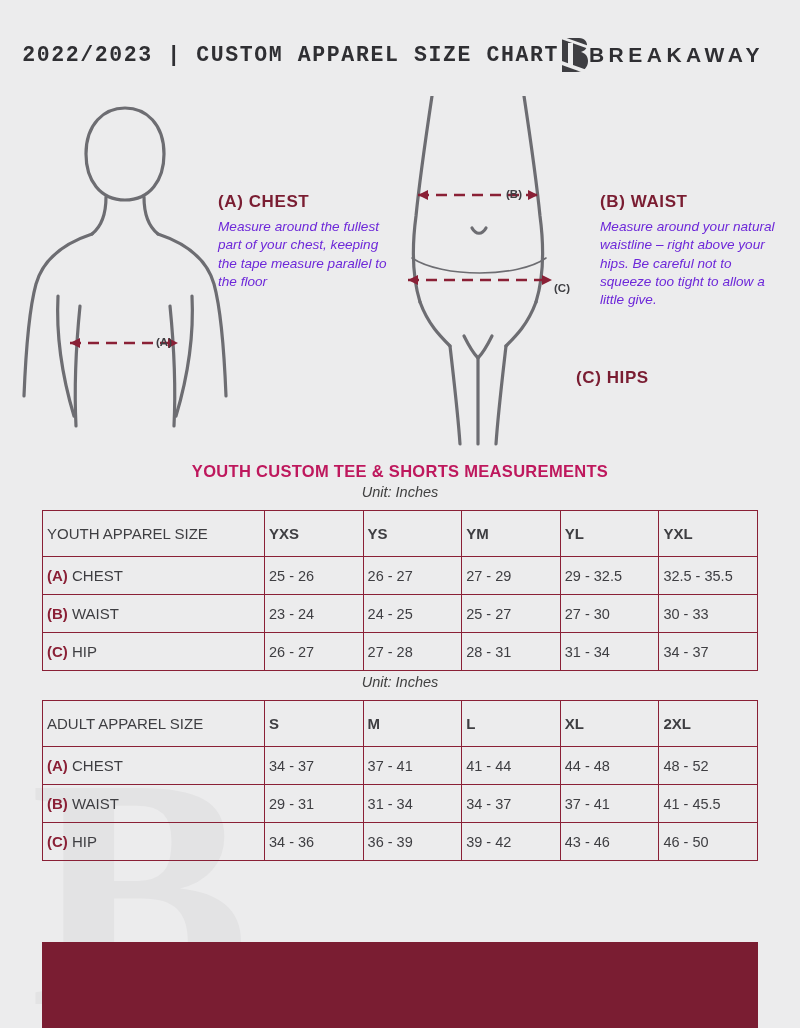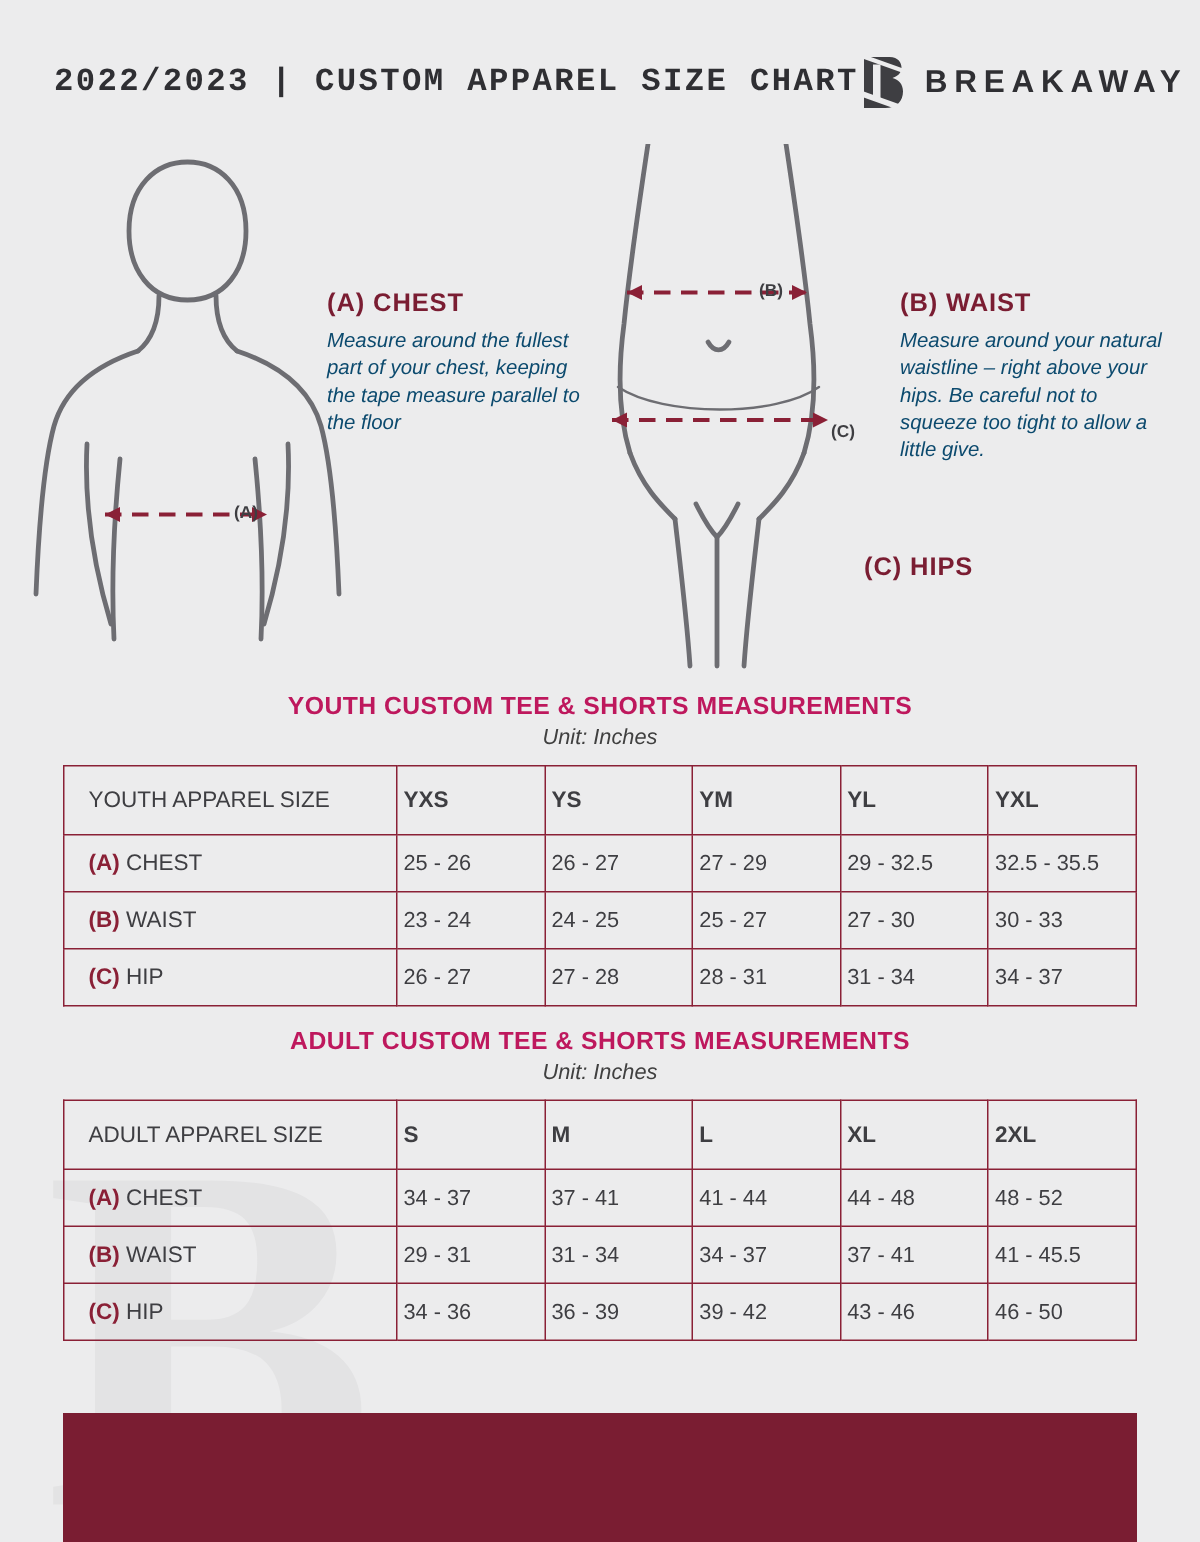--- a/index.html
+++ b/index.html
@@ -29,35 +29,34 @@
     letter-spacing: -10px;
     user-select: none;
     z-index: 0;
   }
   .content { position: relative; z-index: 2; }
 
   
   .header {
     display: flex;
     align-items: center;
-    justify-content: flex-start;
+    justify-content: flex-end;
     padding: 36px 36px 0 36px;
   }
   .header-title {
     font-family: "Liberation Mono", monospace;
     font-weight: 700;
     font-size: 21.5px;
     letter-spacing: 1.6px;
     color: #2f2f33;
     white-space: nowrap;
   }
   .brand {
     display: flex;
     align-items: center;
-    gap: 14px;
   }
   .brand-mark {
     width: 30px; height: 38px;
     position: relative;
   }
   .brand-name {
     font-family: "Liberation Sans", sans-serif;
     font-weight: 700;
     font-size: 21px;
     letter-spacing: 4.5px;
@@ -81,21 +80,21 @@
     font-weight: 700;
     font-size: 17px;
     letter-spacing: 0.6px;
     color: #7a1d32;
     margin-bottom: 6px;
   }
   .callout-body {
     font-style: italic;
     font-size: 13.6px;
     line-height: 1.35;
-    color: #0c4a6e;
+    color: #6d28d9;
   }
   .callout-a { left: 218px; top: 104px; width: 176px; }
   .callout-b { left: 600px; top: 104px; width: 176px; }
   .callout-c { left: 576px; top: 280px; width: 180px; }
 
   .tag {
     position: absolute;
     font-size: 11.5px;
     font-weight: 700;
     color: #3e3e42;
@@ -130,21 +129,21 @@
     border: 1px solid #8a2036;
     height: 38px;
     font-size: 14.5px;
     color: #3e3e42;
     text-align: left;
     padding: 0 4px;
     background: transparent;
   }
   th.row-head, td.row-head {
     text-align: left;
-    padding-left: 16px;
+    padding-left: 4px;
     width: 222px;
     font-weight: 400;
     font-size: 15px;
   }
   thead th {
     font-weight: 700;
     font-size: 15px;
     height: 46px;
   }
   thead th.row-head { font-weight: 400; font-size: 15px; }
@@ -315,21 +314,20 @@
             <td>27 - 28</td>
             <td>28 - 31</td>
             <td>31 - 34</td>
             <td>34 - 37</td>
           </tr>
         </tbody>
       </table>
     </div>
 
     <div class="section">
-      <div class="section-title">ADULT CUSTOM TEE &amp; SHORTS MEASUREMENTS</div>
       <div class="section-unit">Unit: Inches</div>
       <table>
         <thead>
           <tr>
             <th class="row-head">ADULT APPAREL SIZE</th>
             <th>S</th>
             <th>M</th>
             <th>L</th>
             <th>XL</th>
             <th>2XL</th>

